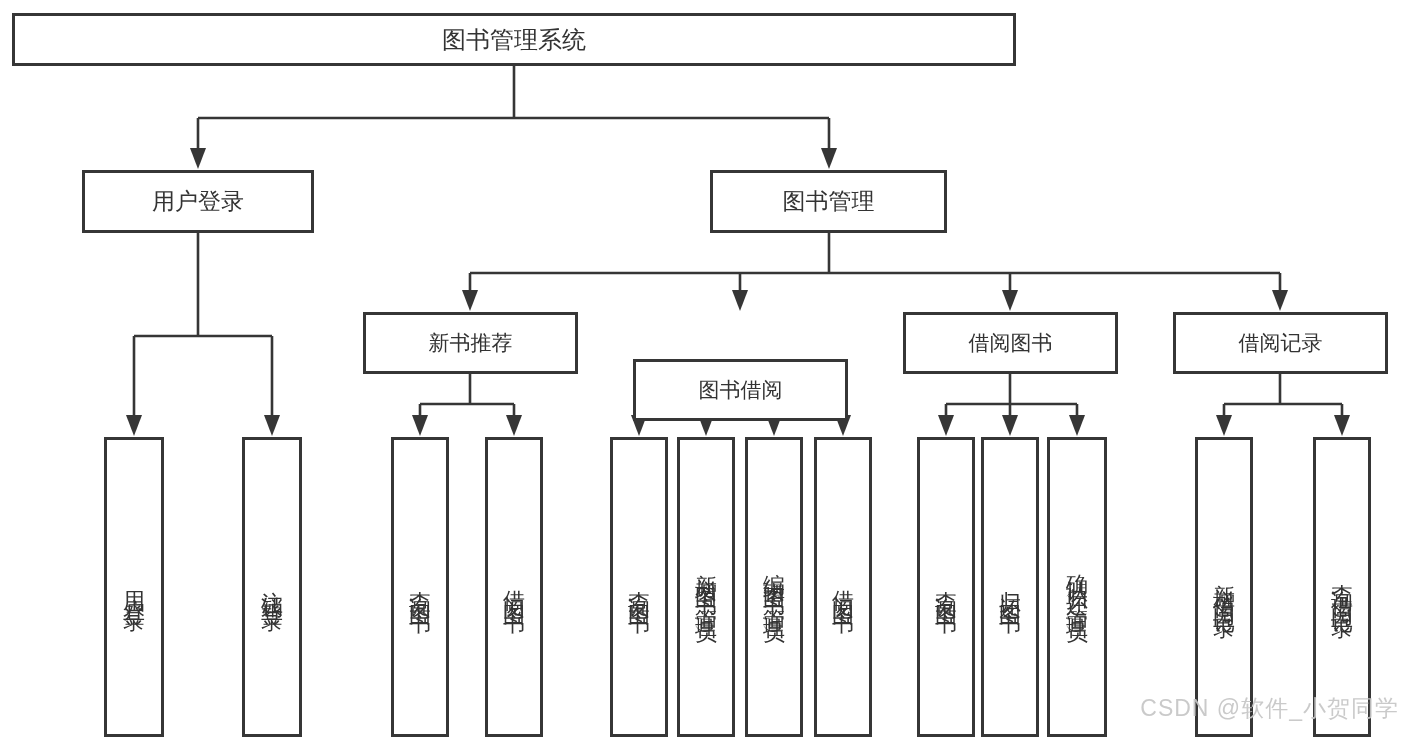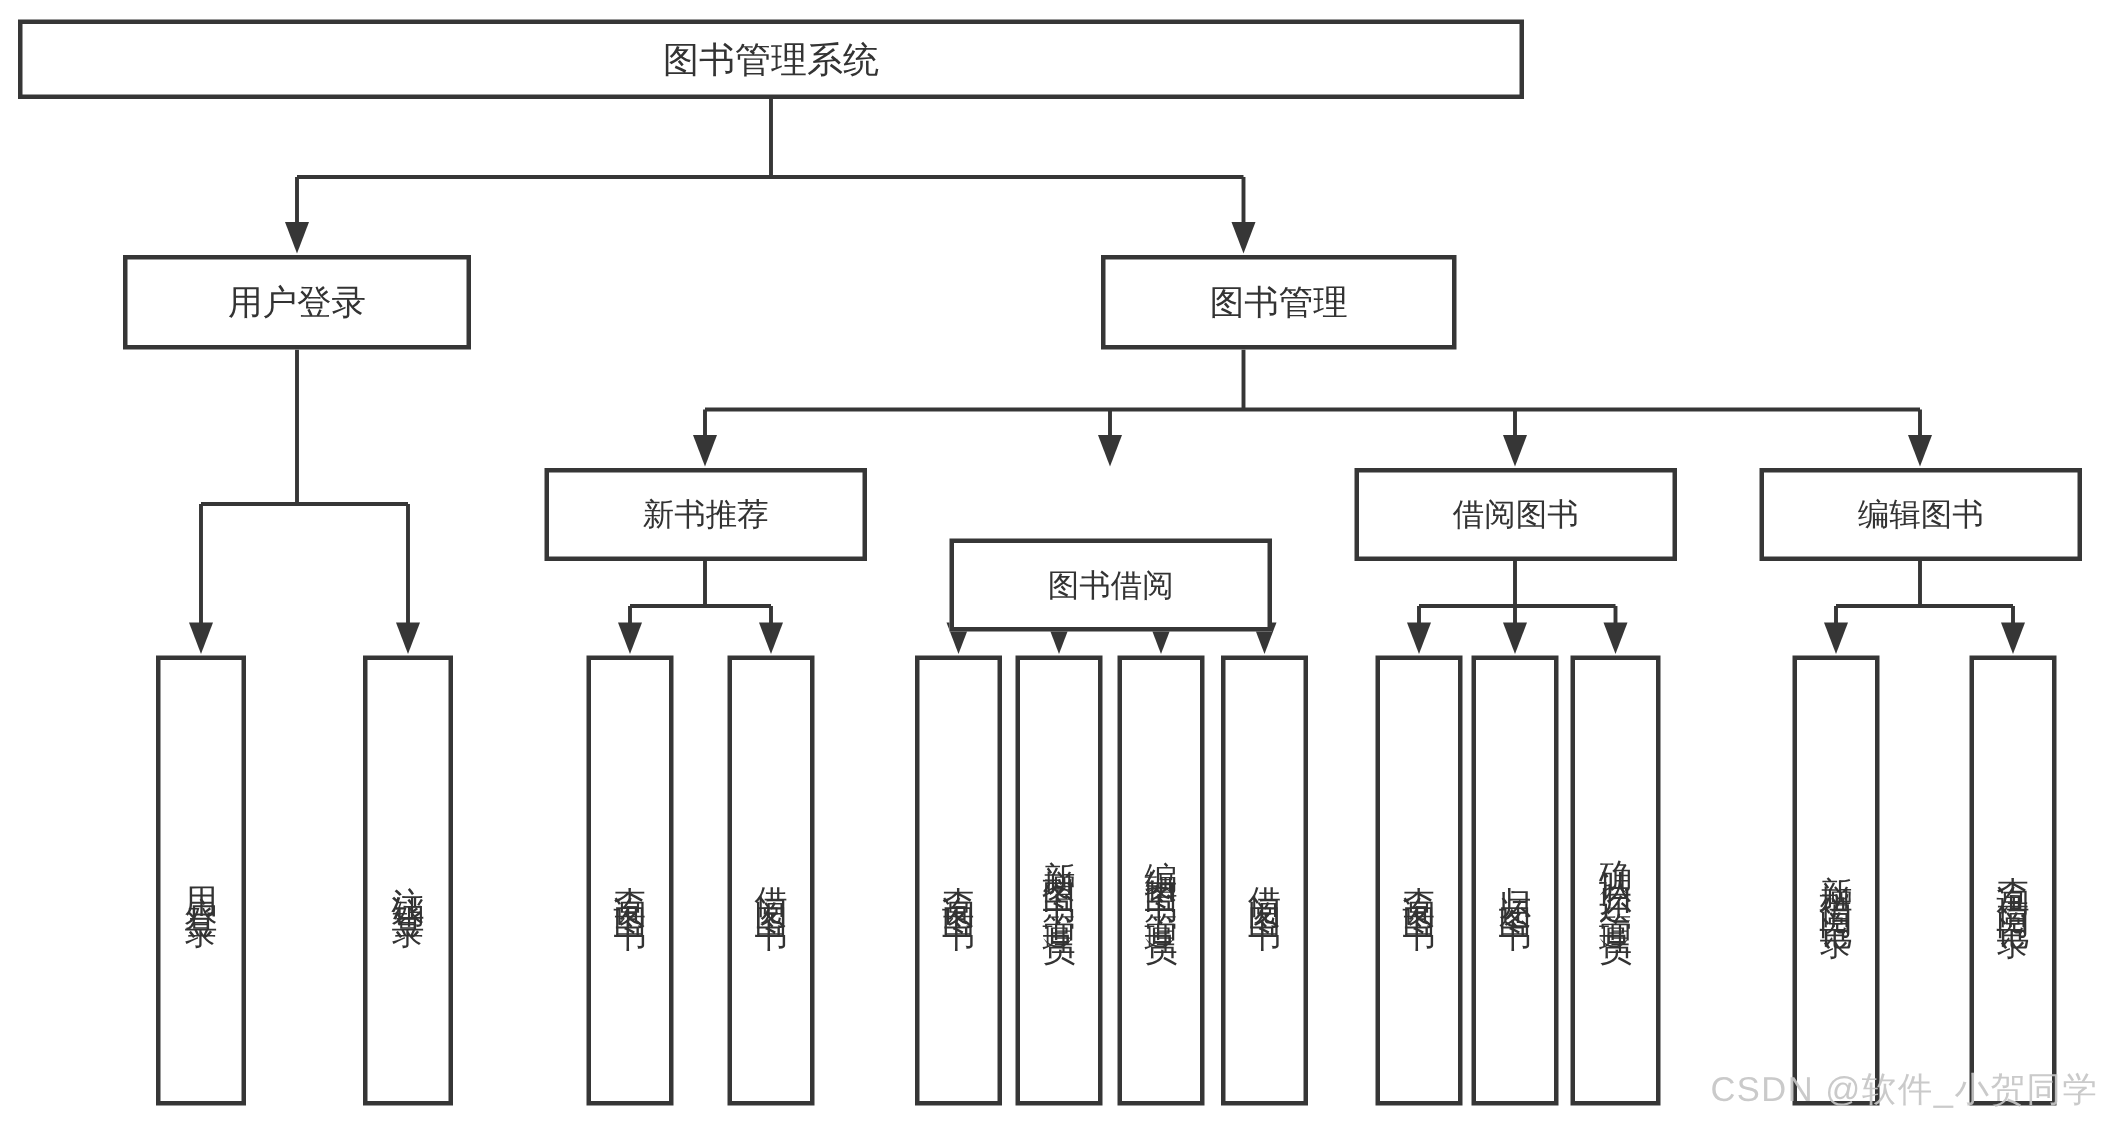--- a/index.html
+++ b/index.html
@@ -32,21 +32,21 @@
   .leaf{top:437px;height:300px;font-size:22px;}
   .leaf span{
     writing-mode:vertical-lr;
     text-orientation:mixed;
     letter-spacing:7px;
     line-height:1;
     white-space:nowrap;
   }
   .watermark{
     position:absolute;
-    right:6px;bottom:5px;
+    right:6px;bottom:23px;
     font-size:23px;
     color:var(--watermark);
     opacity:.92;
     z-index:3;
     letter-spacing:1px;
     text-align:right;
   }
 </style>
 </head>
 <body>
@@ -96,35 +96,35 @@
     </g>
   </svg>
 
   <div class="box lvl1">
     <span>图书管理系统</span>
   </div>
 
   <div class="box lvl2" style="left:82px;width:232px;">
     <span>用户登录</span>
   </div>
-  <div class="box lvl2" style="left:734px;width:237px;text-align:right;">
+  <div class="box lvl2" style="left:710px;width:237px;text-align:right;">
     <span>图书管理</span>
   </div>
 
   <div class="box lvl3" style="left:363px;width:215px;">
     <span>新书推荐</span>
   </div>
   <div class="box lvl3" style="left:633px;width:215px;margin-top:47px;">
     <span>图书借阅</span>
   </div>
   <div class="box lvl3" style="left:903px;width:215px;">
     <span>借阅图书</span>
   </div>
   <div class="box lvl3" style="left:1173px;width:215px;">
-    <span>编辑图书</span>
+    <span>借阅记录</span>
   </div>
 
   <div class="box leaf" style="left:104px;width:60px;">
     <span>用户登录</span>
   </div>
   <div class="box leaf" style="left:242px;width:60px;">
     <span>注销登录</span>
   </div>
 
   <div class="box leaf" style="left:391px;width:58px;">

